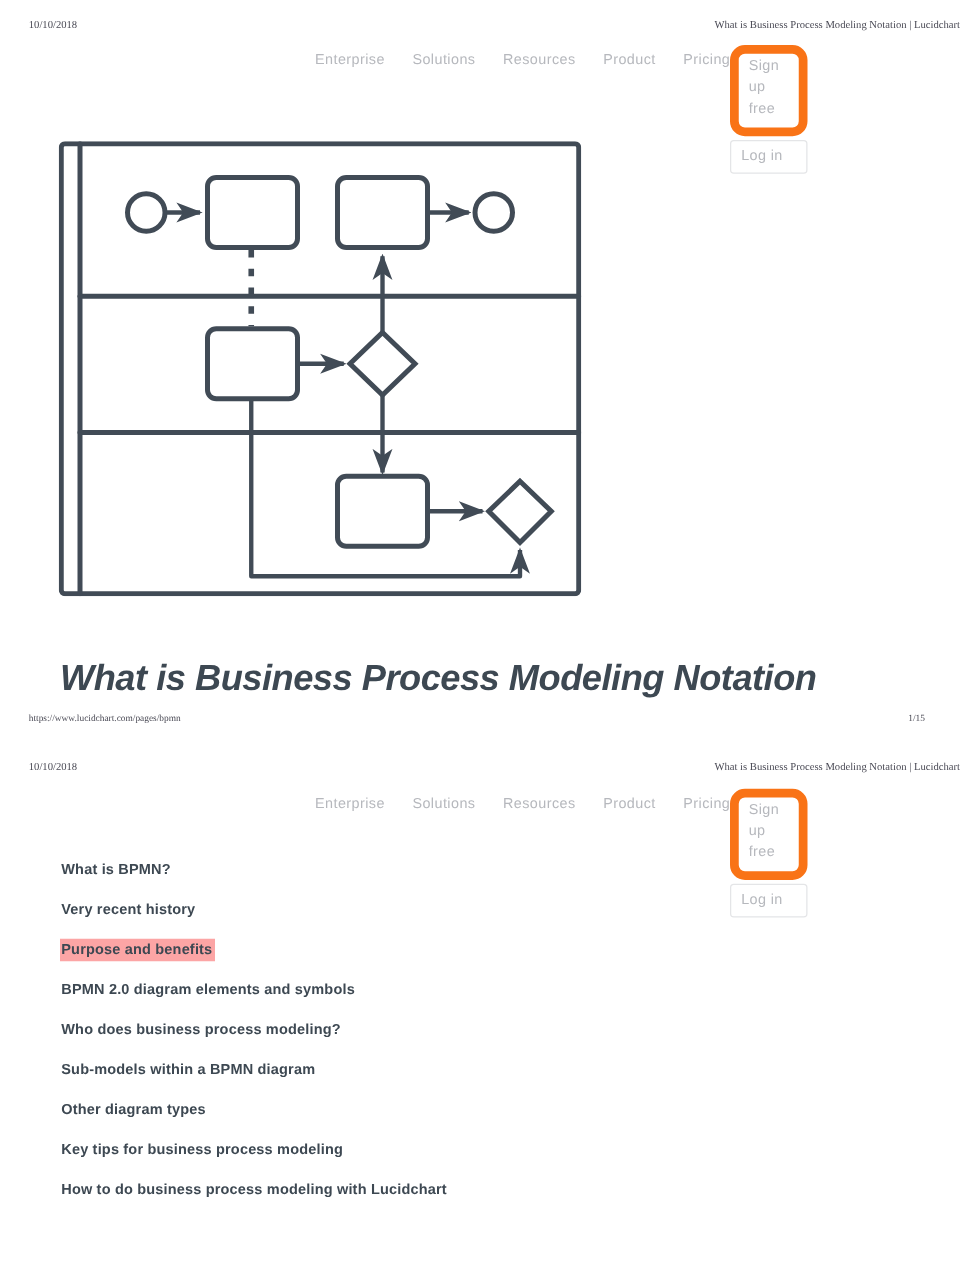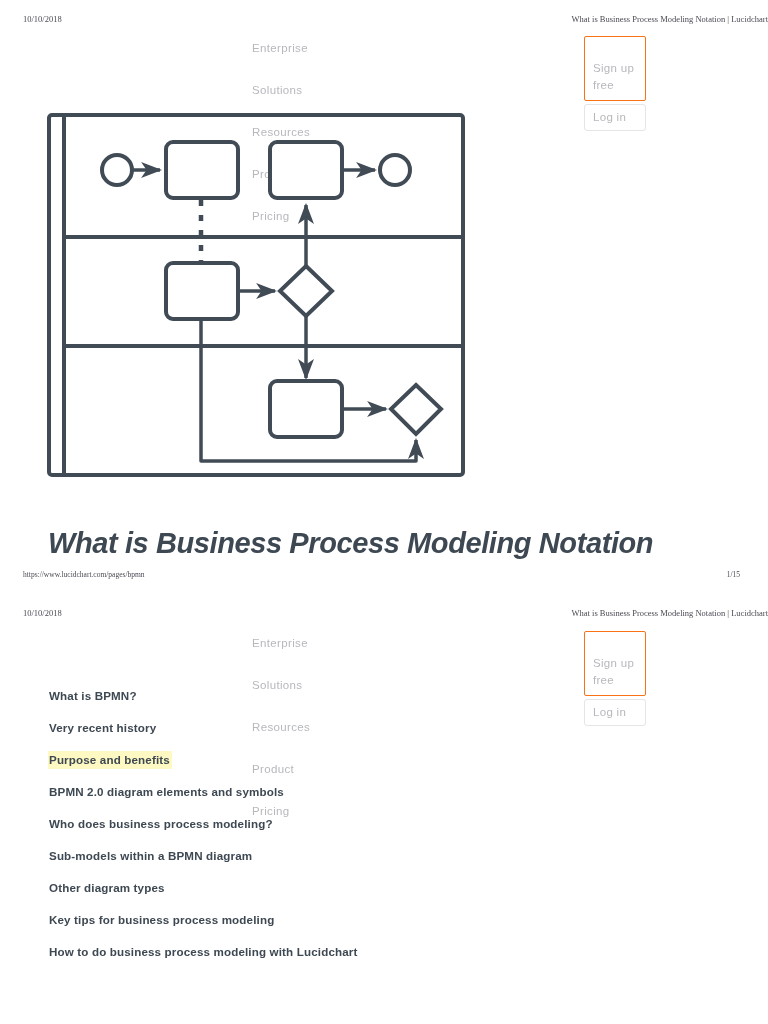--- a/index.html
+++ b/index.html
@@ -88,42 +88,41 @@
     height: 80px;
   }
   .nav-links {
     position: absolute;
     left: 252px;
     top: 0;
     display: flex;
     align-items: flex-start;
     gap: 22px;
     height: 22px;
-    flex-direction: column;
   }
   .nav-link {
     font-size: 11.5px;
     color: #b6b8bd;
     letter-spacing: 0.35px;
     white-space: nowrap;
     line-height: 20px;
     cursor: pointer;
   }
   .nav-actions {
     position: absolute;
     left: 584px;
     top: -2px;
     width: 64px;
   }
   .btn-signup {
     box-sizing: border-box;
     width: 62px;
-    padding: 23px 8px 6px 8px;
-    border: 1px solid #f97316;
-    border-radius: 2px;
+    padding: 2px 8px 6px 8px;
+    border: 7px solid #f97316;
+    border-radius: 12px;
     background: #ffffff;
     font-size: 11.5px;
     line-height: 17px;
     color: #b6b8bd;
     letter-spacing: 0.3px;
     cursor: pointer;
     text-align: left;
   }
   .btn-login {
     box-sizing: border-box;
@@ -195,21 +194,21 @@
     height: 16px;
     margin-bottom: 16px;
     white-space: nowrap;
     cursor: pointer;
   }
   .toc-item > span {
     display: inline-block;
     padding: 1px 2px 1px 1px;
   }
   .toc-item.highlighted > span {
-    background: #fef9c3;
+    background: #fca5a5;
   }
 </style>
 </head>
 <body>
 
 <div class="page page-1">
 
   <div class="print-header" style="top:12px;">
     <span class="ph-date">10/10/2018</span>
     <span class="ph-title">What is Business Process Modeling Notation | Lucidchart</span>

